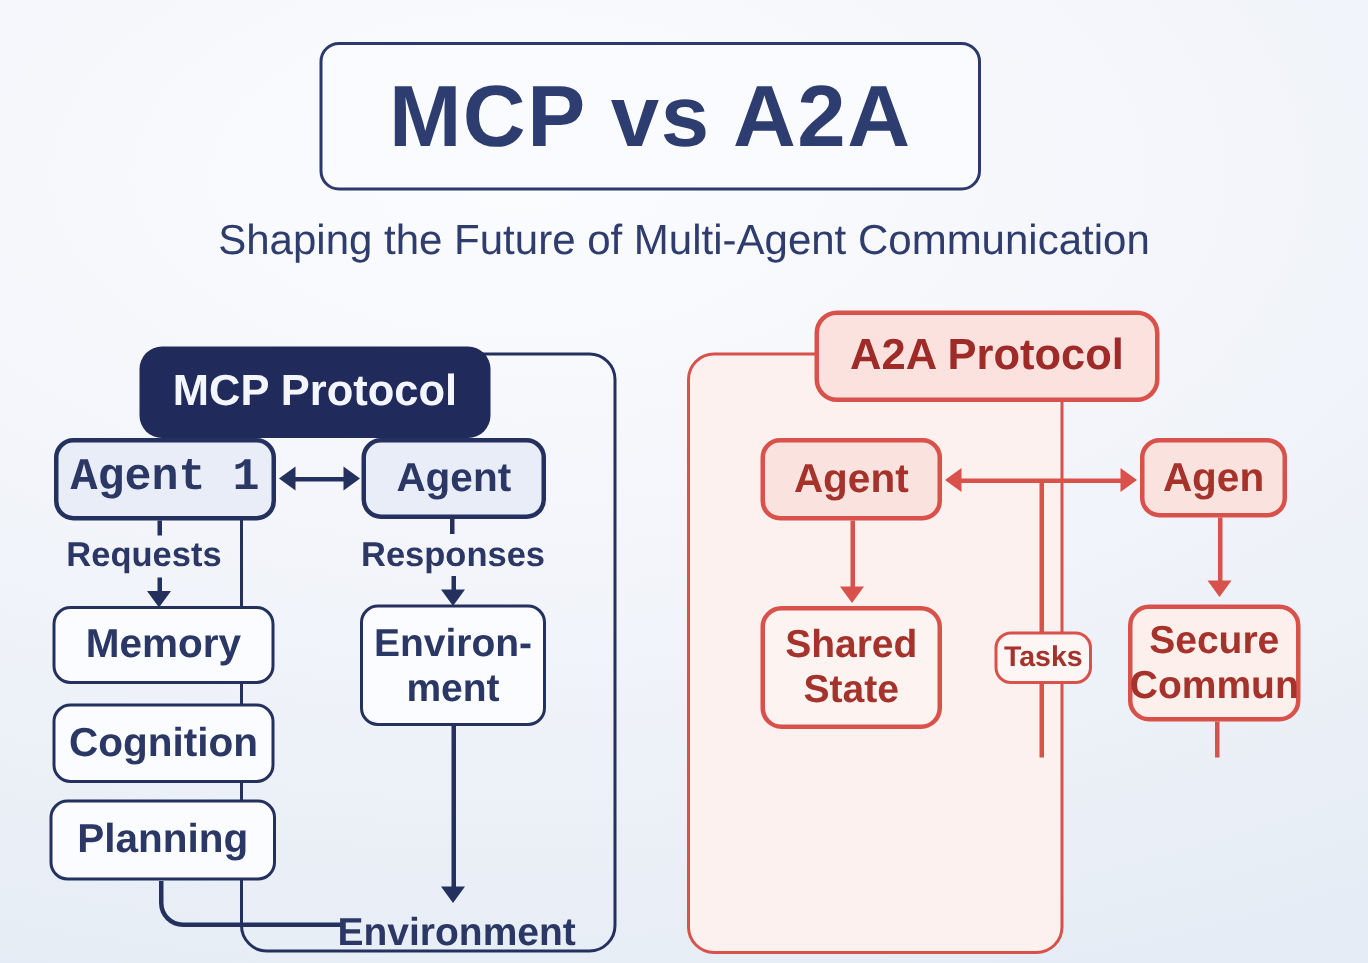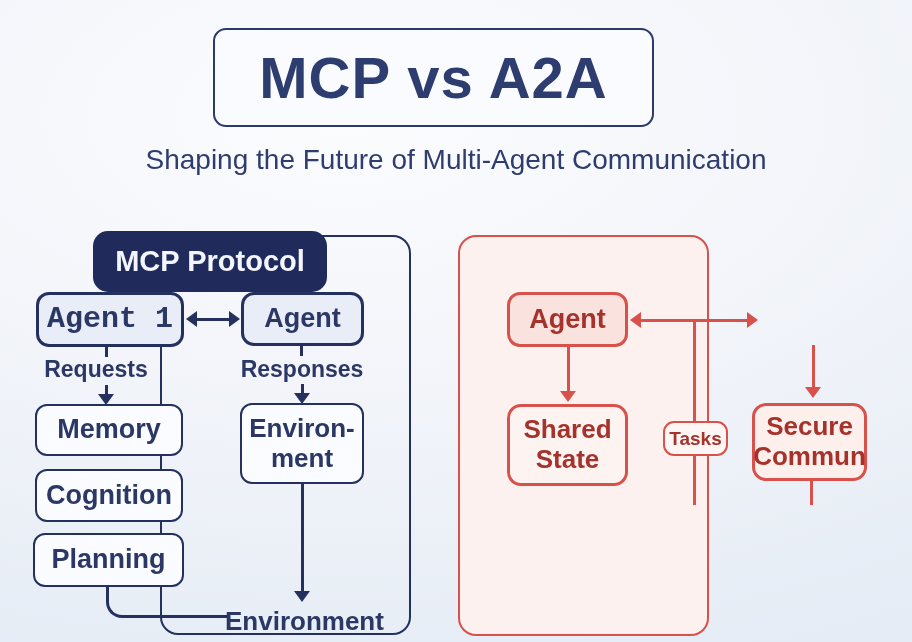--- a/index.html
+++ b/index.html
@@ -126,23 +126,29 @@
   </div>
   <div class="varrow navy" style="left:294px; top:484px; height:118px;">
     <div class="vl"></div>
       <div class="th"></div>
   </div>
   <div class="elbow" style="left:106px; top:587px; width:122px; height:31px;"></div>
   <div class="flow-label" style="left:225px; top:606px; width:156px; font-size:26px;">Environment</div>
 
   <div class="container-a2a"></div>
 
+  <div class="box red-head z5" style="left:543px; top:207px; width:230px; height:61px; font-size:29px;">
+    <span>A2A Protocol</span>
+  </div>
 
   <div class="box red-box-pink z4" style="left:507px; top:292px; width:121px; height:55px; font-size:27px;">
     <span>Agent</span>
+  </div>
+  <div class="box red-box-pink z4" style="left:760px; top:292px; width:98px; height:53px; font-size:27px;">
+    <span>Agen</span>
   </div>
 
   <div class="harrow red" style="left:630px; top:312px; width:128px;">
     <div class="hl"></div>
       <div class="tl"></div>
       <div class="tr"></div>
   </div>
 
   <div class="lineseg red-line" style="left:693px; top:320px; width:3px; height:185px;"></div>
 

